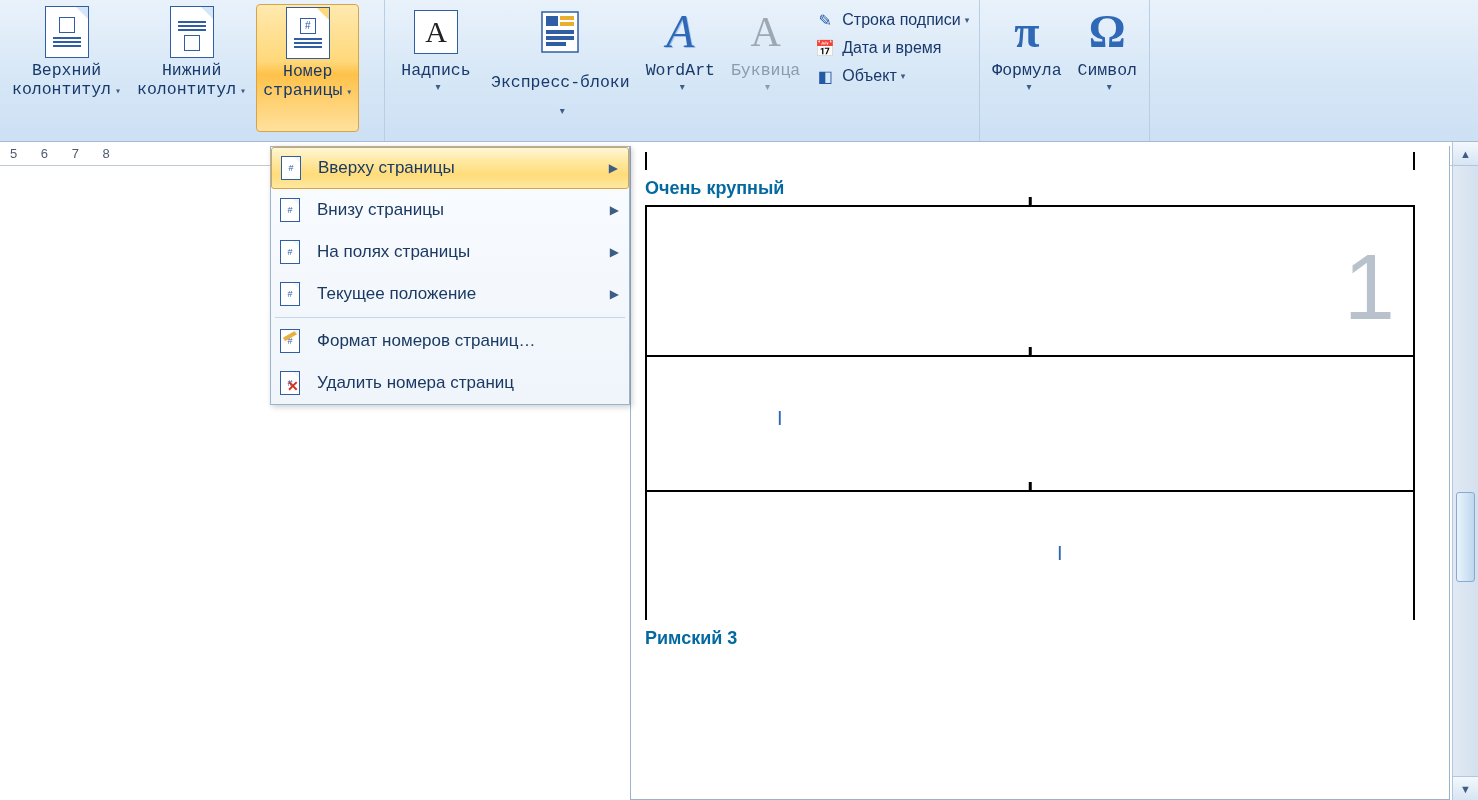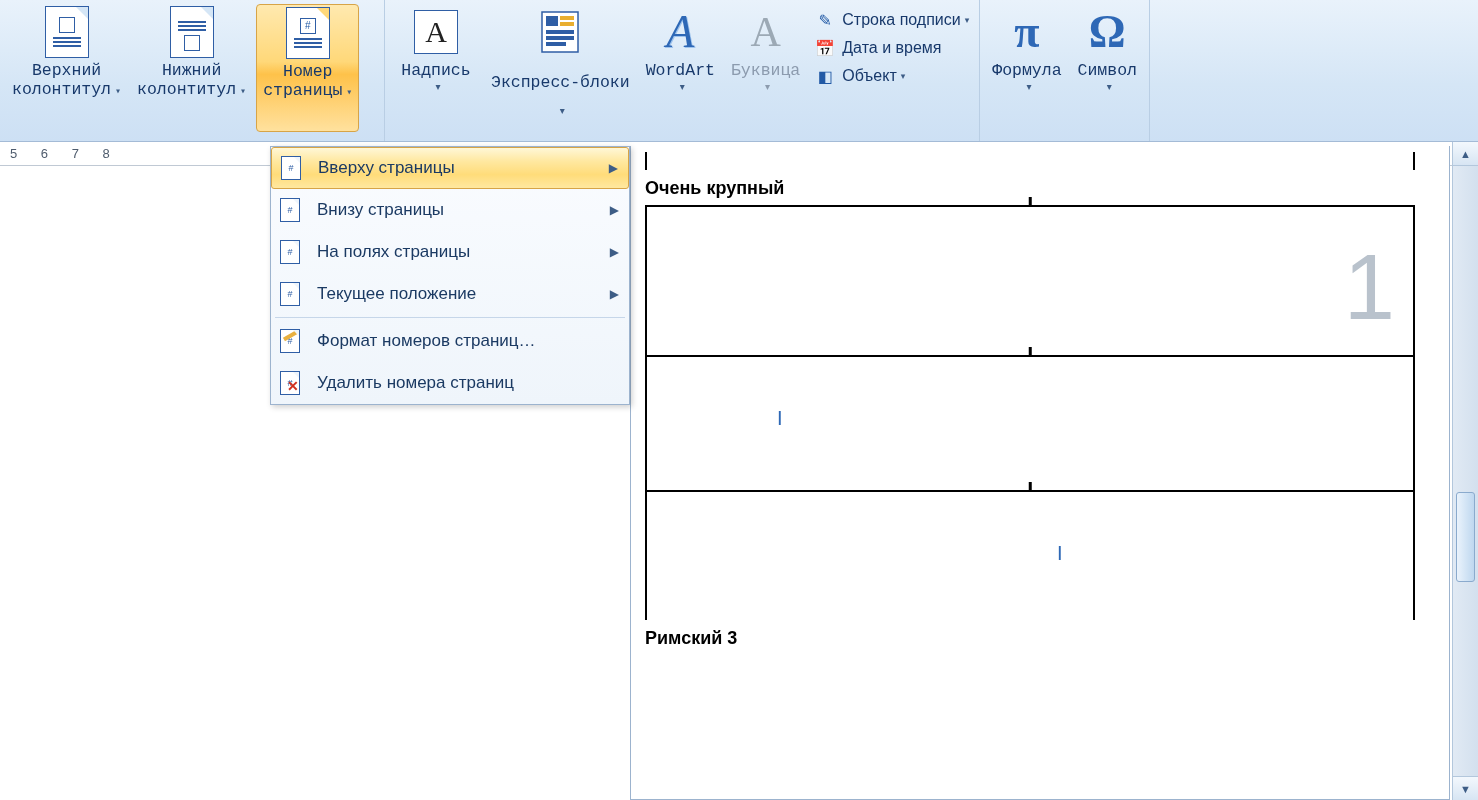--- a/index.html
+++ b/index.html
@@ -206,21 +206,21 @@
   left:630px; top:146px;
   right:28px;
   bottom:0;
   background:#fff;
   border:1px solid #9CB3CE;
   border-top:0;
   overflow:hidden;
   padding: 6px 14px 0 14px;
 }
 .gallery .cat-title {
-  font-size:18px; font-weight:bold; color:#000000;
+  font-size:18px; font-weight:bold; color:#0369a1;
   margin: 8px 0 6px 0;
 }
 .gallery .sample {
   width: 770px;
   border: 2.5px solid #000;
   border-bottom: 0;
   border-top-width:2.5px;
   background:#fff;
   position:relative;
   cursor:pointer;

